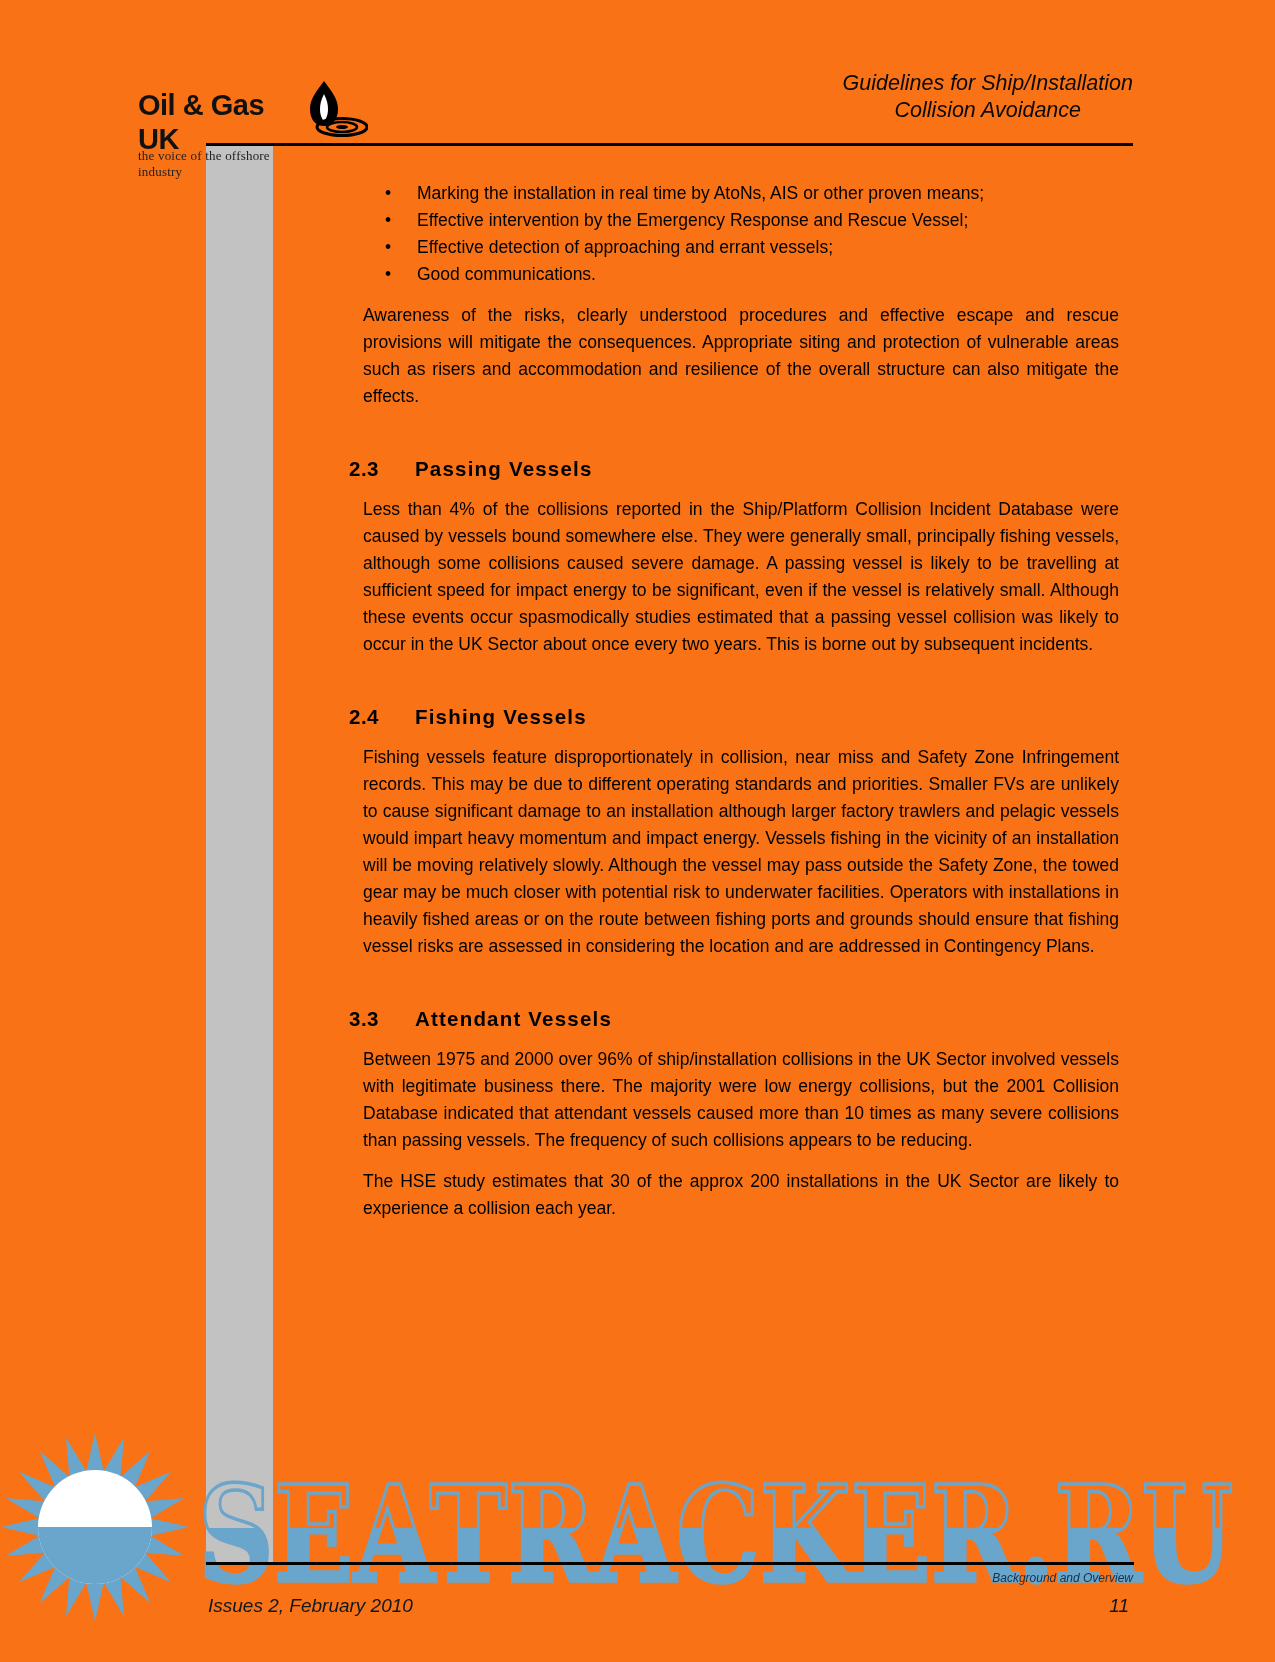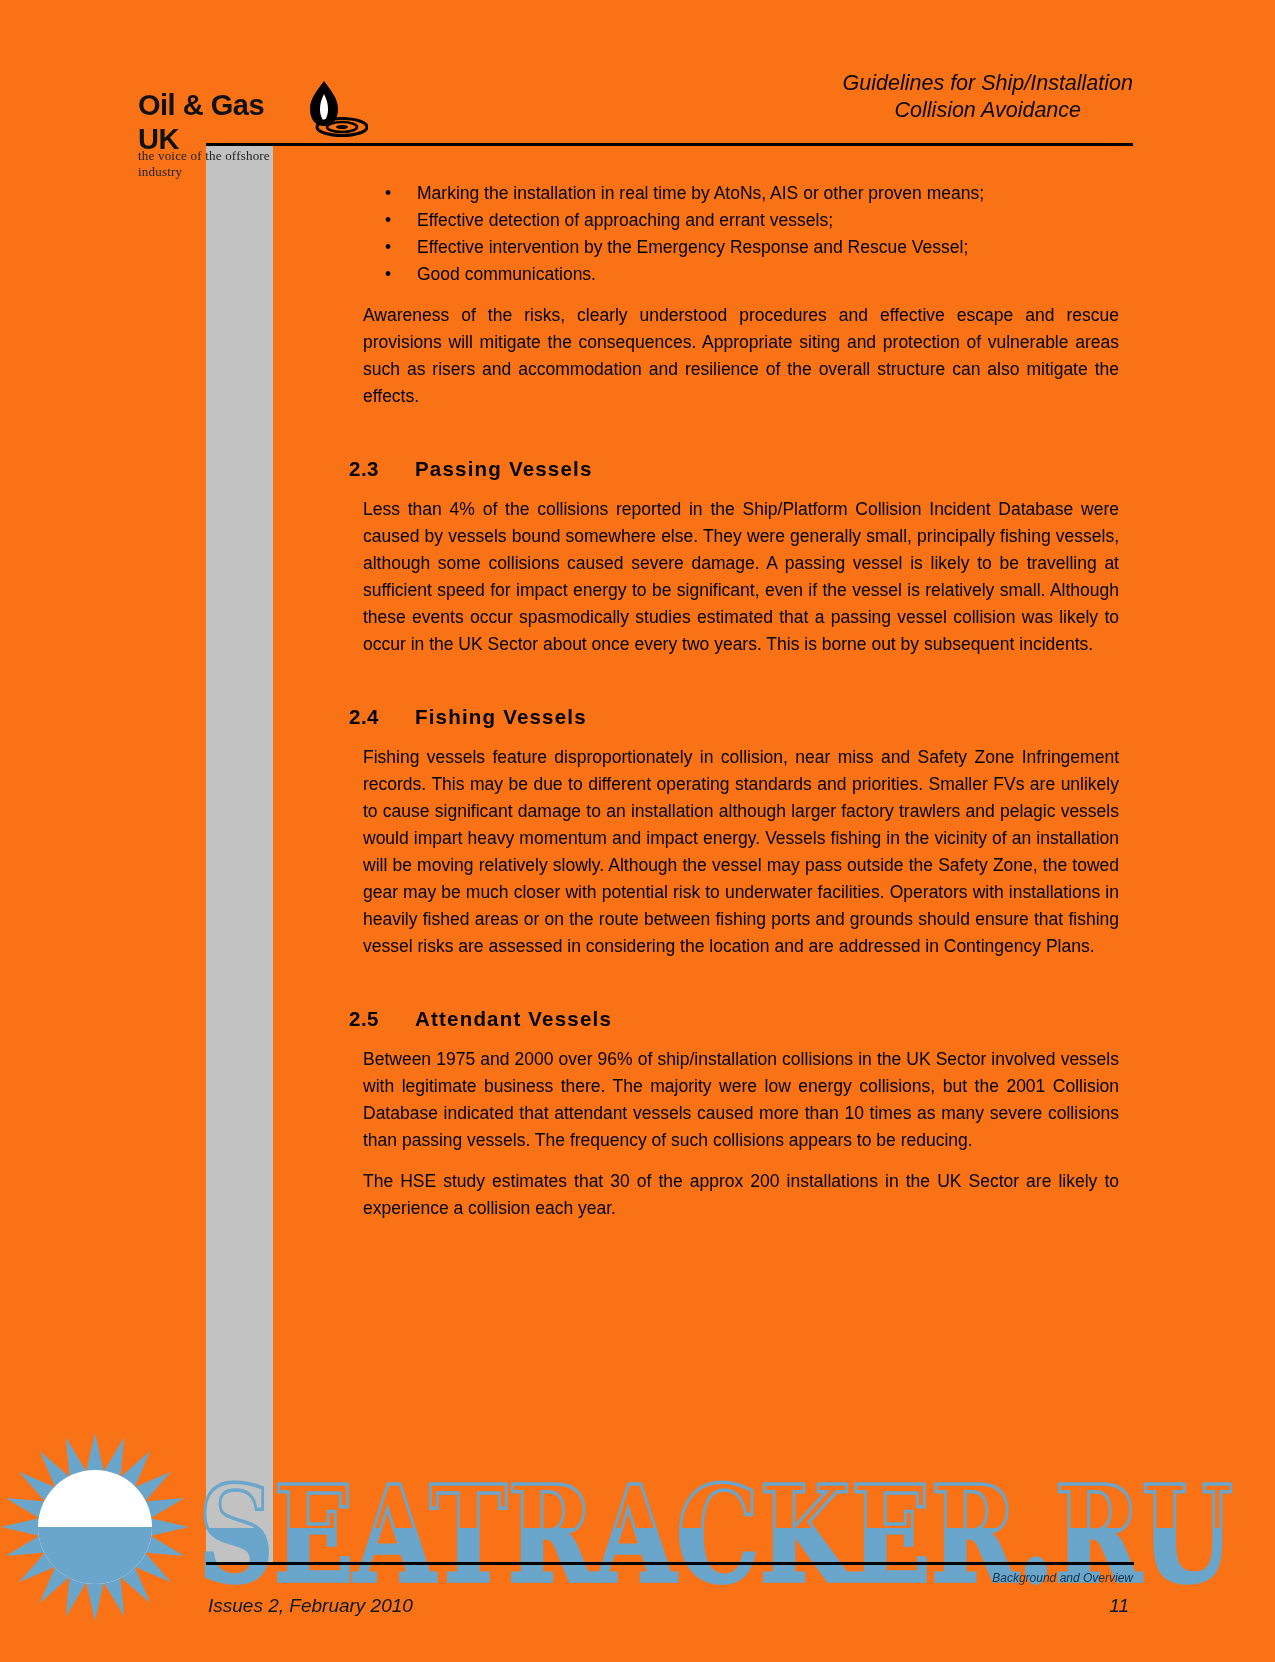--- a/index.html
+++ b/index.html
@@ -64,38 +64,38 @@
   <div class="doc-title">
     <div>Guidelines for Ship/Installation</div>
     <div>Collision Avoidance</div>
   </div>
 
   <div class="header-rule"></div>
   <div class="sidebar-bar"></div>
 
   <div class="content">
     <div class="bullet-item">Marking the installation in real time by AtoNs, AIS or other proven means;</div>
+    <div class="bullet-item">Effective intervention by the Emergency Response and Rescue Vessel;</div>
     <div class="bullet-item">Effective detection of approaching and errant vessels;</div>
-    <div class="bullet-item">Effective intervention by the Emergency Response and Rescue Vessel;</div>
     <div class="bullet-item">Good communications.</div>
 
     <p class="para intro">Awareness of the risks, clearly understood procedures and effective escape and rescue provisions will mitigate the consequences.  Appropriate siting and protection of vulnerable areas such as risers and accommodation and resilience of the overall structure can also mitigate the effects.</p>
 
     <div class="heading">
       <span class="h-num">2.3</span><span class="h-title">Passing Vessels</span>
     </div>
     <p class="para">Less than 4% of the collisions reported in the Ship/Platform Collision Incident Database were caused by vessels bound somewhere else.  They were generally small, principally fishing vessels, although some collisions caused severe damage.  A passing vessel is likely to be travelling at sufficient speed for impact energy to be significant, even if the vessel is relatively small. Although these events occur spasmodically studies estimated that a passing vessel collision was likely to occur in the UK Sector about once every two years.  This is borne out by subsequent incidents.</p>
 
     <div class="heading">
       <span class="h-num">2.4</span><span class="h-title">Fishing Vessels</span>
     </div>
     <p class="para">Fishing vessels feature disproportionately in collision, near miss and Safety Zone Infringement records.  This may be due to different operating standards and priorities.  Smaller FVs are unlikely to cause significant damage to an installation although larger factory trawlers and pelagic vessels would impart heavy momentum and impact energy.   Vessels fishing in the vicinity of an installation will be moving relatively slowly.  Although the vessel may pass outside the Safety Zone, the towed gear may be much closer with potential risk to underwater facilities.  Operators with installations in heavily fished areas or on the route between fishing ports and grounds should ensure that fishing vessel risks are assessed in considering the location and are addressed in Contingency Plans.</p>
 
     <div class="heading">
-      <span class="h-num">2.5</span><span class="h-title">Attendant Vessels</span>
+      <span class="h-num">3.3</span><span class="h-title">Attendant Vessels</span>
     </div>
     <p class="para">Between 1975 and 2000 over 96% of ship/installation collisions in the UK Sector involved vessels with legitimate business there.  The majority were low energy collisions, but the 2001 Collision Database indicated that attendant vessels caused more than 10 times as many severe collisions than passing vessels.  The frequency of such collisions appears to be reducing.</p>
     <p class="para para-gap">The HSE study estimates that 30 of the approx 200 installations in the UK Sector are likely to experience a collision each year.</p>
   </div>
 
   <div class="watermark">
     <svg width="1275" height="212" viewBox="0 0 1275 212">
       <defs>
         <polygon id="ray" points="0,-94 11,-46 -11,-46"></polygon>
         <clipPath id="wm-top">

